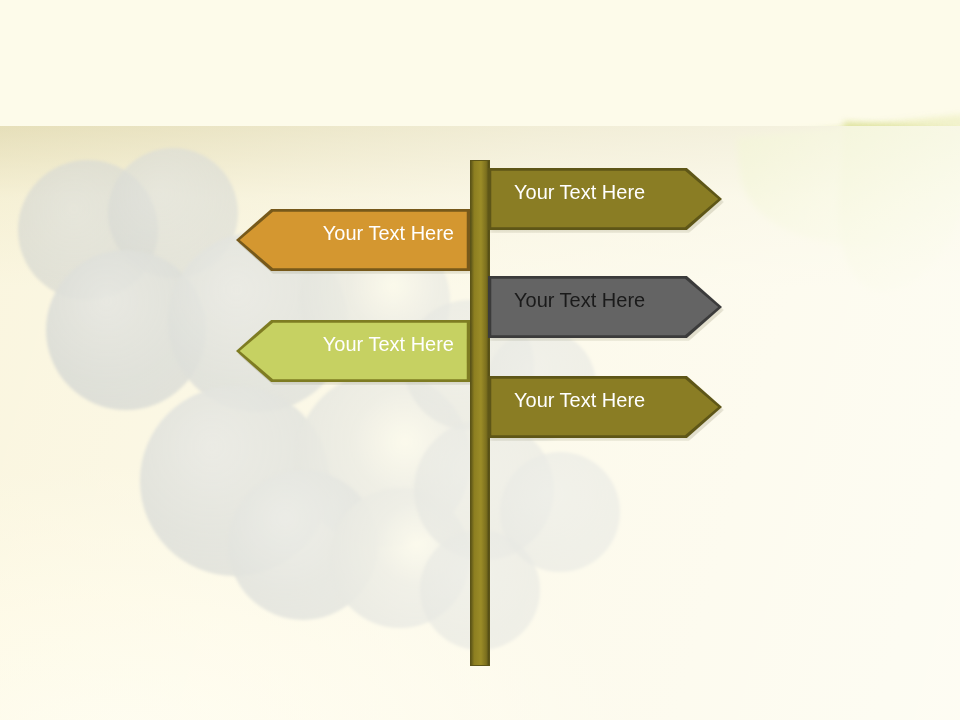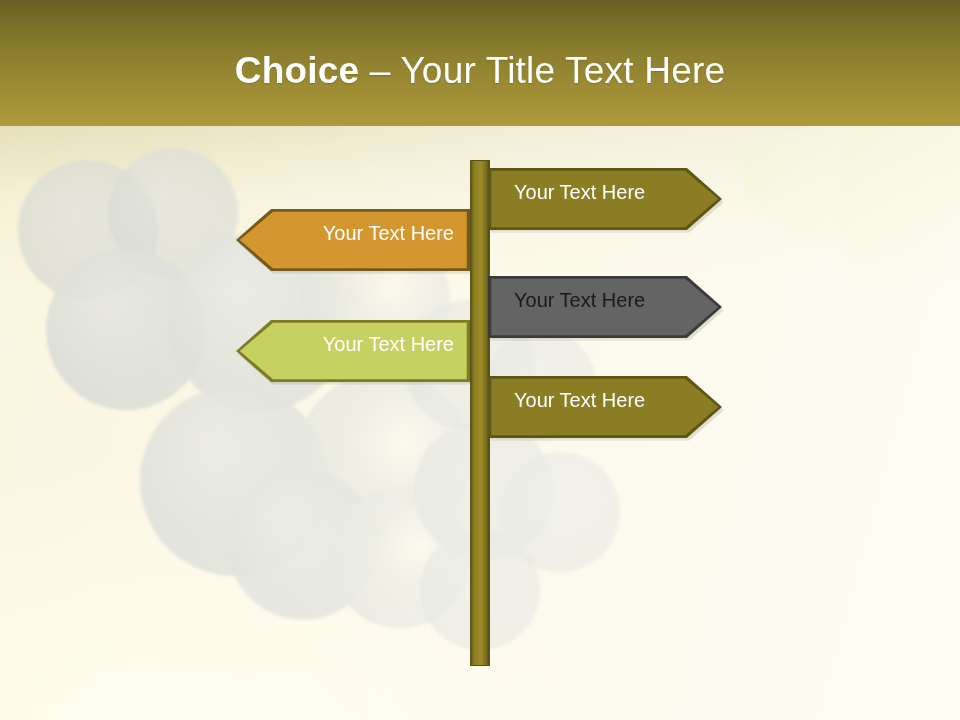--- a/index.html
+++ b/index.html
@@ -156,25 +156,20 @@
   <div class="grape dim" style="left:414px; top:420px; width:140px; height:140px;"></div>
   <div class="grape dim" style="left:420px; top:530px; width:120px; height:120px;"></div>
   <div class="grape dim" style="left:486px; top:330px; width:110px; height:110px;"></div>
   <div class="grape dim" style="left:500px; top:452px; width:120px; height:120px;"></div>
 
   <div class="leaf a"></div>
   <div class="leaf b"></div>
 
   <div class="veil"></div>
 
-  <div class="header">
-    <div class="title">
-      <span class="strong">Choice</span><span class="dash"> – </span><span>Your Title Text Here</span>
-    </div>
-  </div>
 
   <div class="post"></div>
 
   <div id="arrows-layer">
       <div class="arrow-wrap" style="left: 488px; top: 168px;">
         <div class="shadow right"></div>
         <div class="arrow-border right" style="background: rgb(94, 86, 23);"></div>
         <div class="arrow-fill right" style="background: rgb(138, 125, 36);"></div>
         <div class="arrow-text right" style="color: rgb(255, 255, 255);">Your Text Here</div>
       </div>

